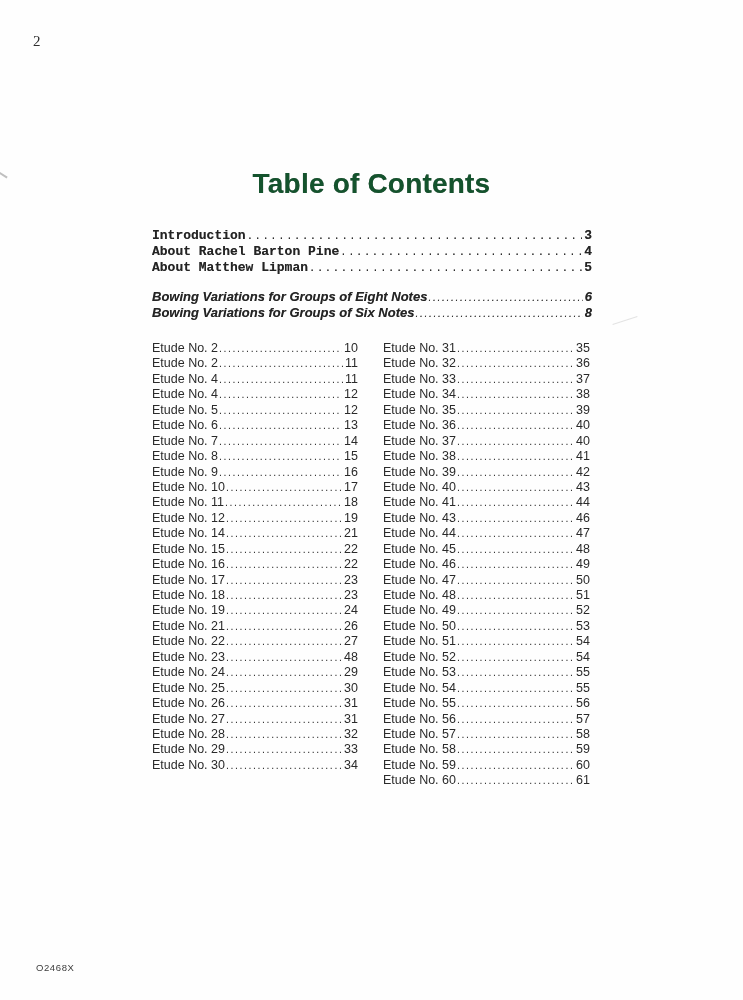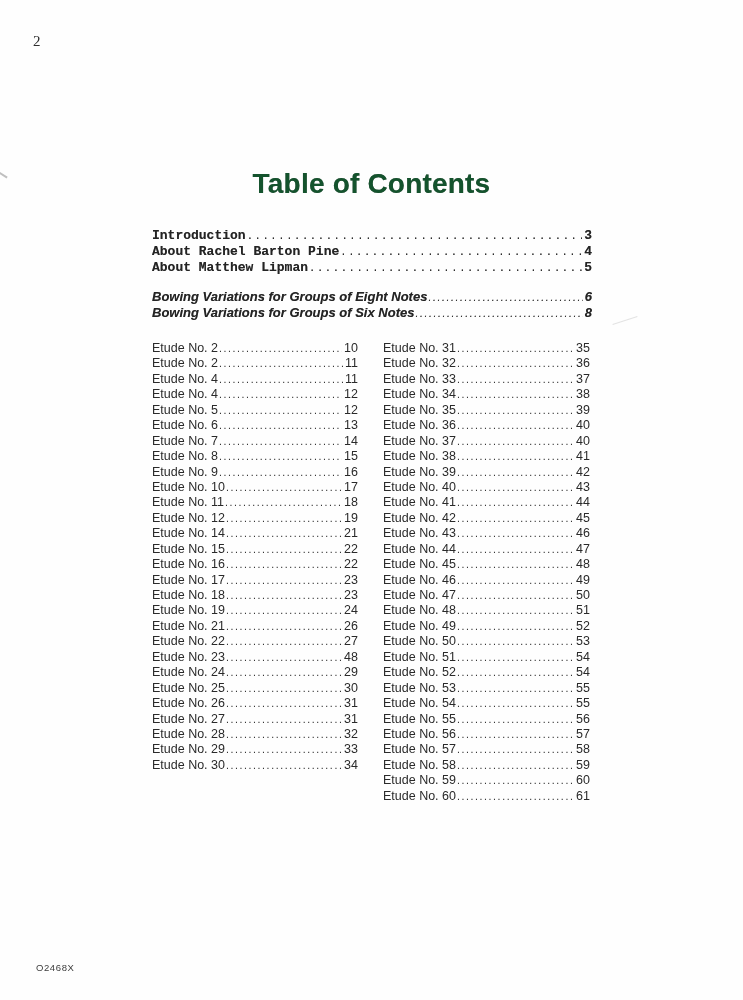--- a/index.html
+++ b/index.html
@@ -397,25 +397,20 @@
         <span class="toc-dots"></span>
         <span class="toc-page">43</span>
       </div>
 
       <div class="toc-row">
         <span class="toc-label">Etude No. 41</span>
         <span class="toc-dots"></span>
         <span class="toc-page">44</span>
       </div>
 
-      <div class="toc-row">
-        <span class="toc-label">Etude No. 42</span>
-        <span class="toc-dots"></span>
-        <span class="toc-page">45</span>
-      </div>
 
       <div class="toc-row">
         <span class="toc-label">Etude No. 43</span>
         <span class="toc-dots"></span>
         <span class="toc-page">46</span>
       </div>
 
       <div class="toc-row">
         <span class="toc-label">Etude No. 44</span>
         <span class="toc-dots"></span>

